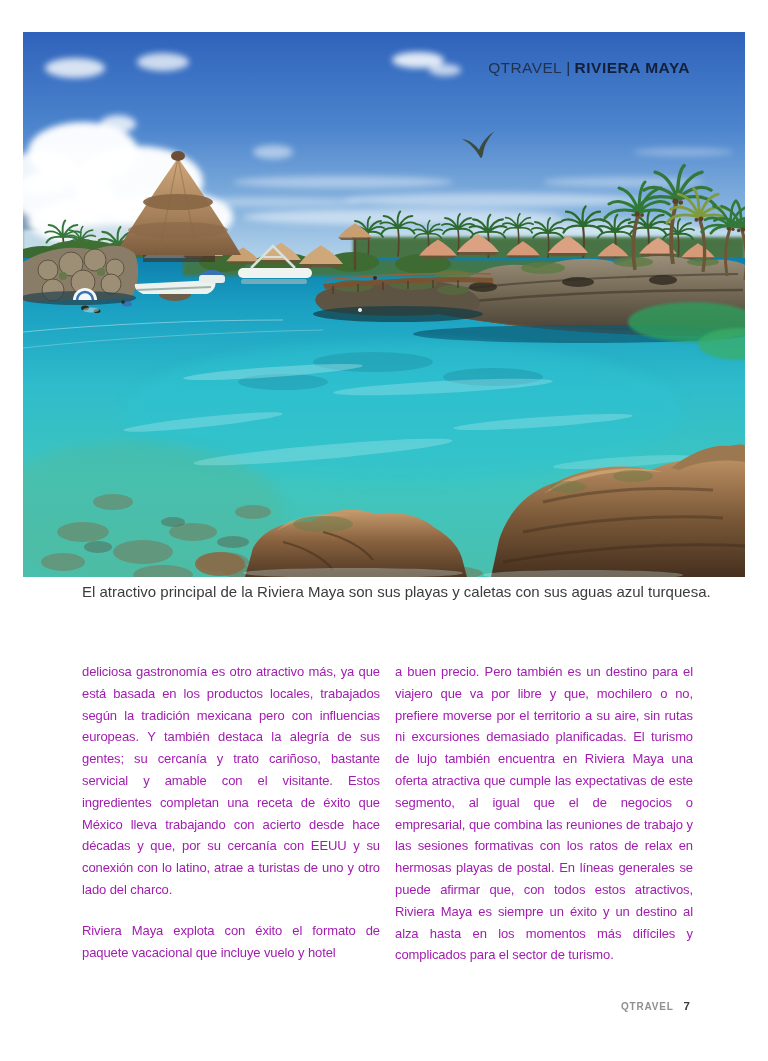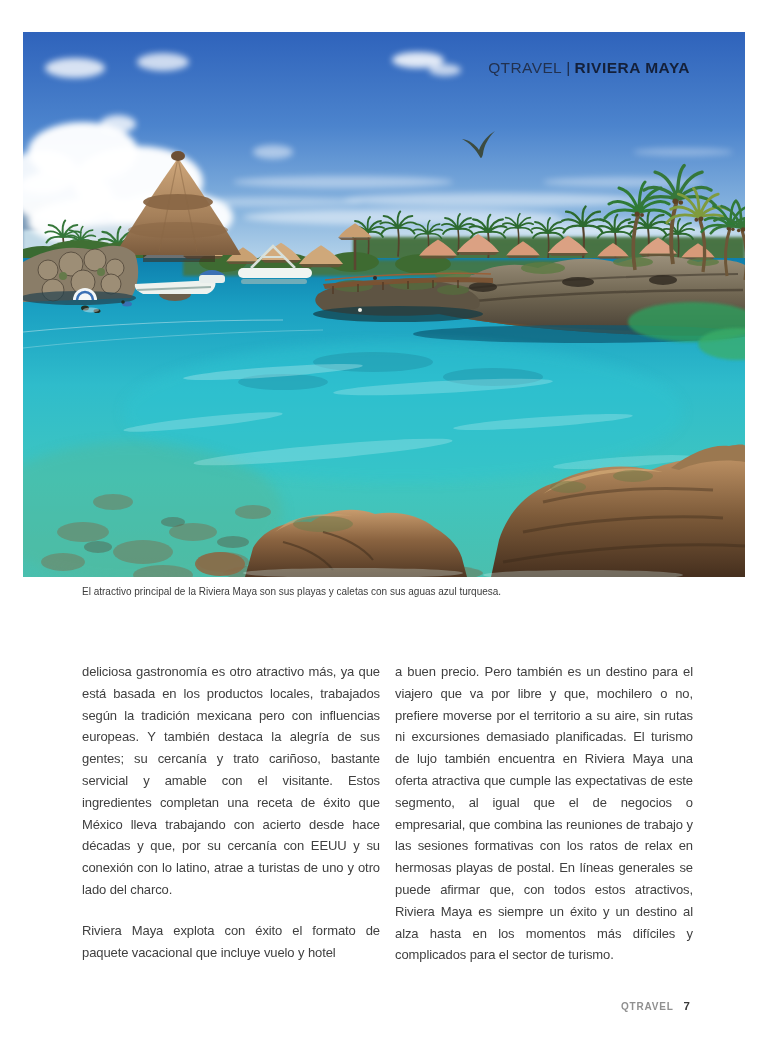--- a/index.html
+++ b/index.html
@@ -10,26 +10,26 @@
   .hero{position:absolute;left:23px;top:32px;width:722px;height:545px;}
   .hero svg{display:block;width:722px;height:545px;}
   .hero-header{
     position:absolute;top:27px;right:55px;
     font-size:15.5px;letter-spacing:.4px;color:#22314f;white-space:nowrap;
   }
   .hero-header .sep{margin:0 4px;color:#1a2844;}
   .hero-header .sect{font-weight:700;color:#14203a;letter-spacing:.5px;}
   .caption{
     position:absolute;left:82px;top:584px;width:640px;
-    font-size:10px;color:#3c3c3c;line-height:16px;
+    font-size:15px;color:#3c3c3c;line-height:16px;
   }
   .article{
     position:absolute;left:82px;top:661px;width:611px;
     display:flex;gap:15px;
-    color:#404040;font-size:13px;line-height:21.8px;
+    color:#a21caf;font-size:13px;line-height:21.8px;
     text-align:justify;letter-spacing:-0.1px;
   }
   .col{width:298px;}
   .col p{margin:0;}
   .col p + p{margin-top:19px;}
   .footer{
     position:absolute;top:1000px;right:78px;white-space:nowrap;
     font-size:10px;font-weight:700;letter-spacing:.8px;color:#909090;
   }
   .footer .pg{color:#3a3a3a;font-size:11.5px;margin-left:10px;letter-spacing:0;}

